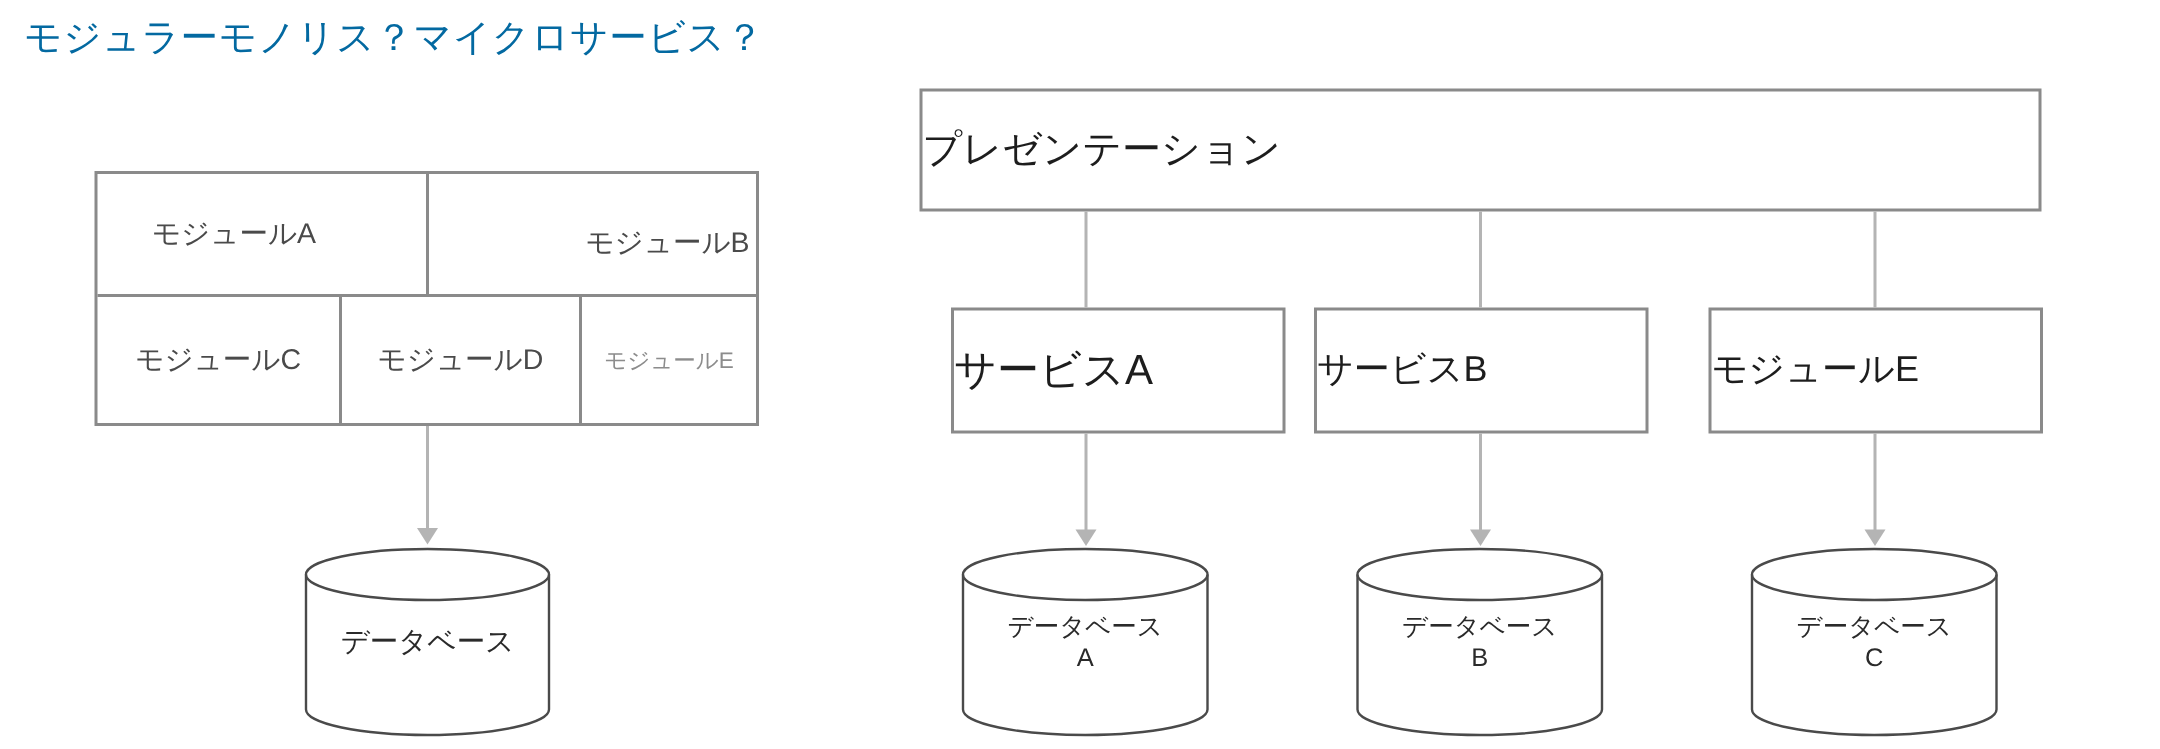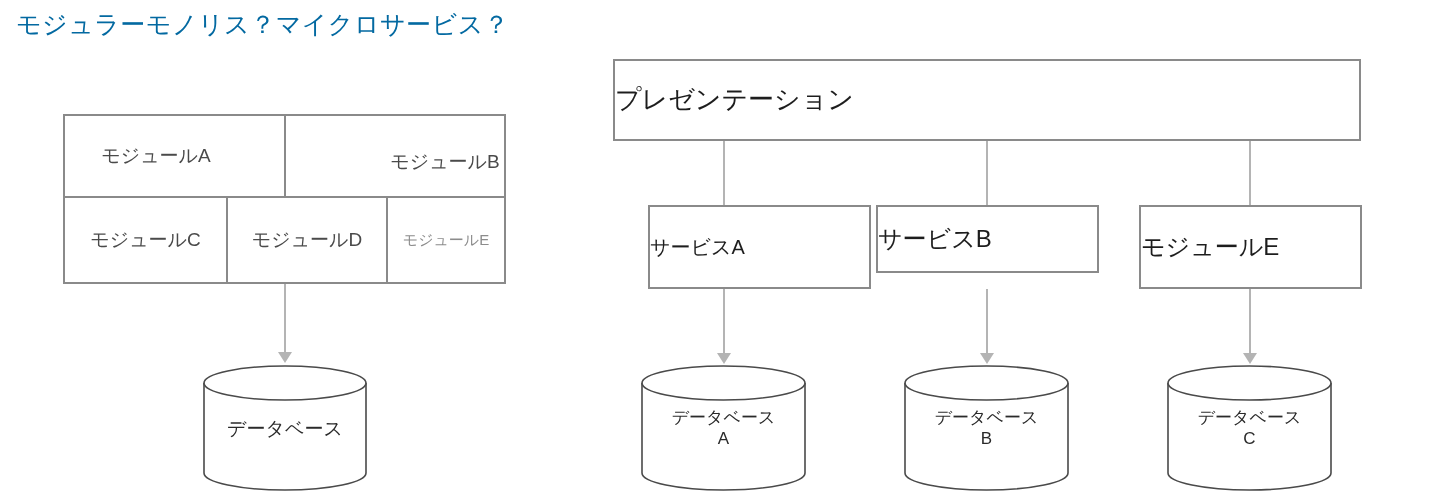--- a/index.html
+++ b/index.html
@@ -156,24 +156,24 @@
   <div>
 
     <div class="box dark-text" style="left:613px; top:59px; width:748px; height:82px; font-size:26px;">
       <span>プレゼンテーション</span>
     </div>
 
     <div class="conn" style="left:723px; top:141px; height:64px;"></div>
     <div class="conn" style="left:986px; top:141px; height:64px;"></div>
     <div class="conn" style="left:1249px; top:141px; height:64px;"></div>
 
-    <div class="box dark-text" style="left:648px; top:205px; width:223px; height:84px; font-size:20px;">
+    <div class="box dark-text" style="left:634px; top:205px; width:223px; height:84px; font-size:28px;">
       <span>サービスA</span>
     </div>
-    <div class="box dark-text" style="left:876px; top:205px; width:223px; height:68px; font-size:24px;">
+    <div class="box dark-text" style="left:876px; top:205px; width:223px; height:84px; font-size:24px;">
       <span>サービスB</span>
     </div>
     <div class="box dark-text" style="left:1139px; top:205px; width:223px; height:84px; font-size:24px;">
       <span>モジュールE</span>
     </div>
 
     <div class="conn" style="left:723px; top:289px; height:66px;"></div>
     <div class="arrow-head" style="left:717px; top:353px;"></div>
 
     <div class="conn" style="left:986px; top:289px; height:66px;"></div>

